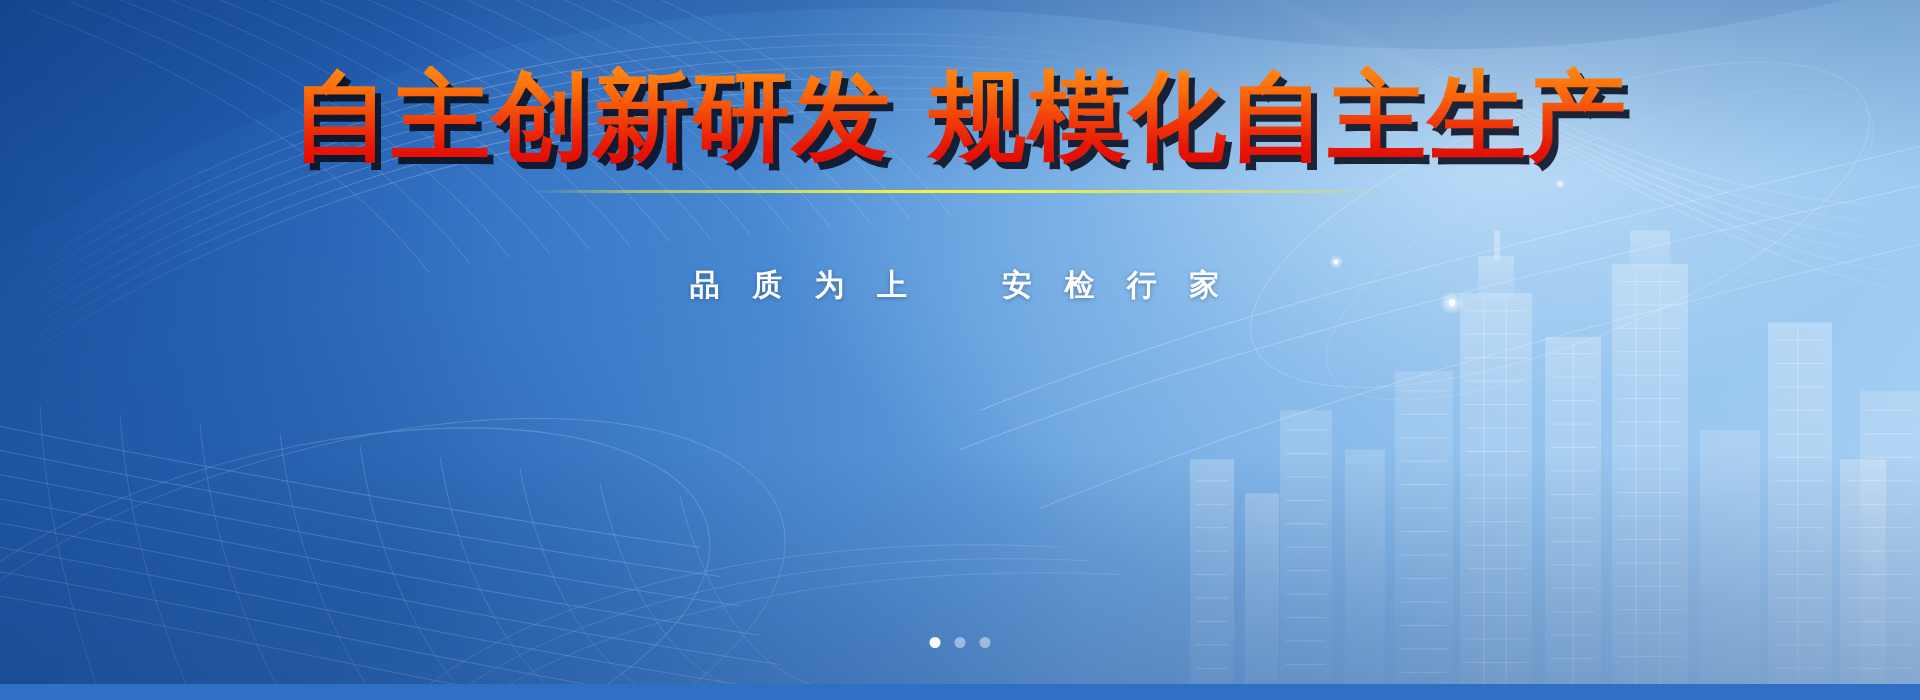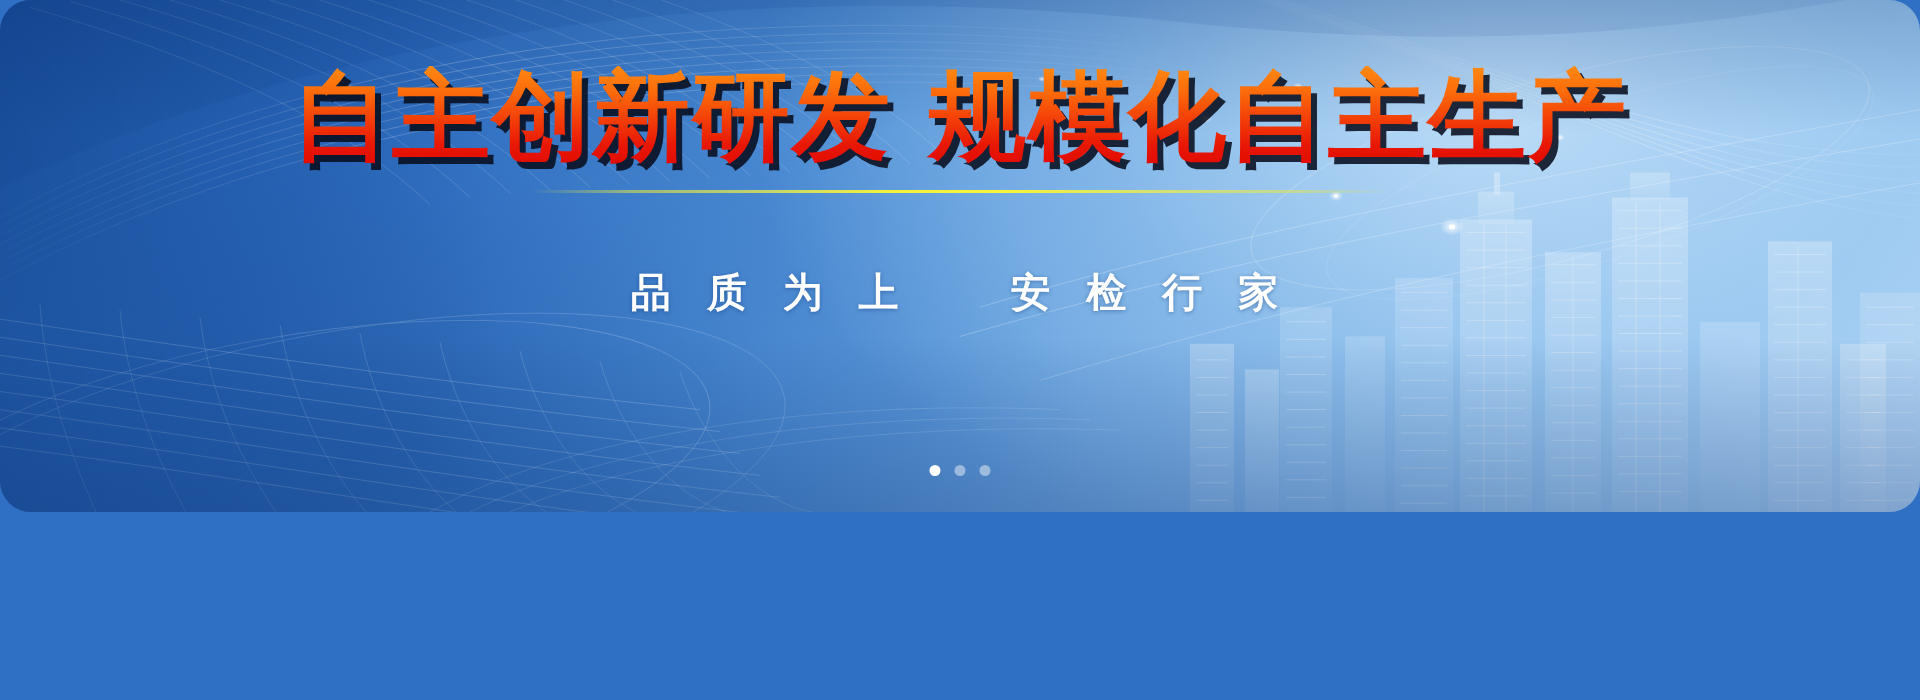--- a/index.html
+++ b/index.html
@@ -5,27 +5,26 @@
   * { margin:0; padding:0; box-sizing:border-box; }
   html, body { width:1920px; height:700px; overflow:hidden; }
   body {
     font-family: "DejaVu Sans", "Liberation Sans", sans-serif;
     background:#2f6fc4;
   }
 
   #banner {
     position:relative;
     width:1920px;
-    height:512px;
+    height:684px;
     overflow:hidden;
     background:
       radial-gradient(ellipse 1100px 700px at 78% 22%, rgba(190,222,248,0.95) 0%, rgba(150,198,240,0.55) 38%, rgba(90,150,215,0.12) 68%, rgba(0,0,0,0) 100%),
       radial-gradient(ellipse 900px 620px at 20% 85%, rgba(28,82,160,0.55) 0%, rgba(40,100,180,0.25) 45%, rgba(0,0,0,0) 78%),
       linear-gradient(118deg, #1f5bb0 0%, #2c6bc0 18%, #4a8bd4 40%, #6fa7e0 60%, #9cc7ef 82%, #bcdcf8 100%);
-    border-radius: 31px;
   }
 
   
   .layer { position:absolute; inset:0; pointer-events:none; }
   .layer svg { width:100%; height:100%; display:block; }
 
   #vignette {
     position:absolute; inset:0; pointer-events:none;
     background:
       linear-gradient(to bottom, rgba(10,48,110,0.22) 0%, rgba(10,48,110,0) 26%),
@@ -68,21 +67,21 @@
       rgba(233,233,60,0.55) 12%,
       rgba(240,240,70,0.75) 28%,
       #f2f23c 42%, #f5f53a 56%,
       rgba(240,240,70,0.75) 72%,
       rgba(233,233,60,0.5) 88%,
       rgba(233,233,60,0) 100%);
   }
 
   #subtitle-primary {
     margin-top:72px;
-    font-size:40px;
+    font-size:30px;
     font-weight:bold;
     color:#ffffff;
     letter-spacing:11px;
     text-shadow:0 1px 4px rgba(16,56,118,0.45);
     white-space:nowrap;
   }
 
   #subtitle-secondary {
     margin-top:24px;
     font-size:30px;

